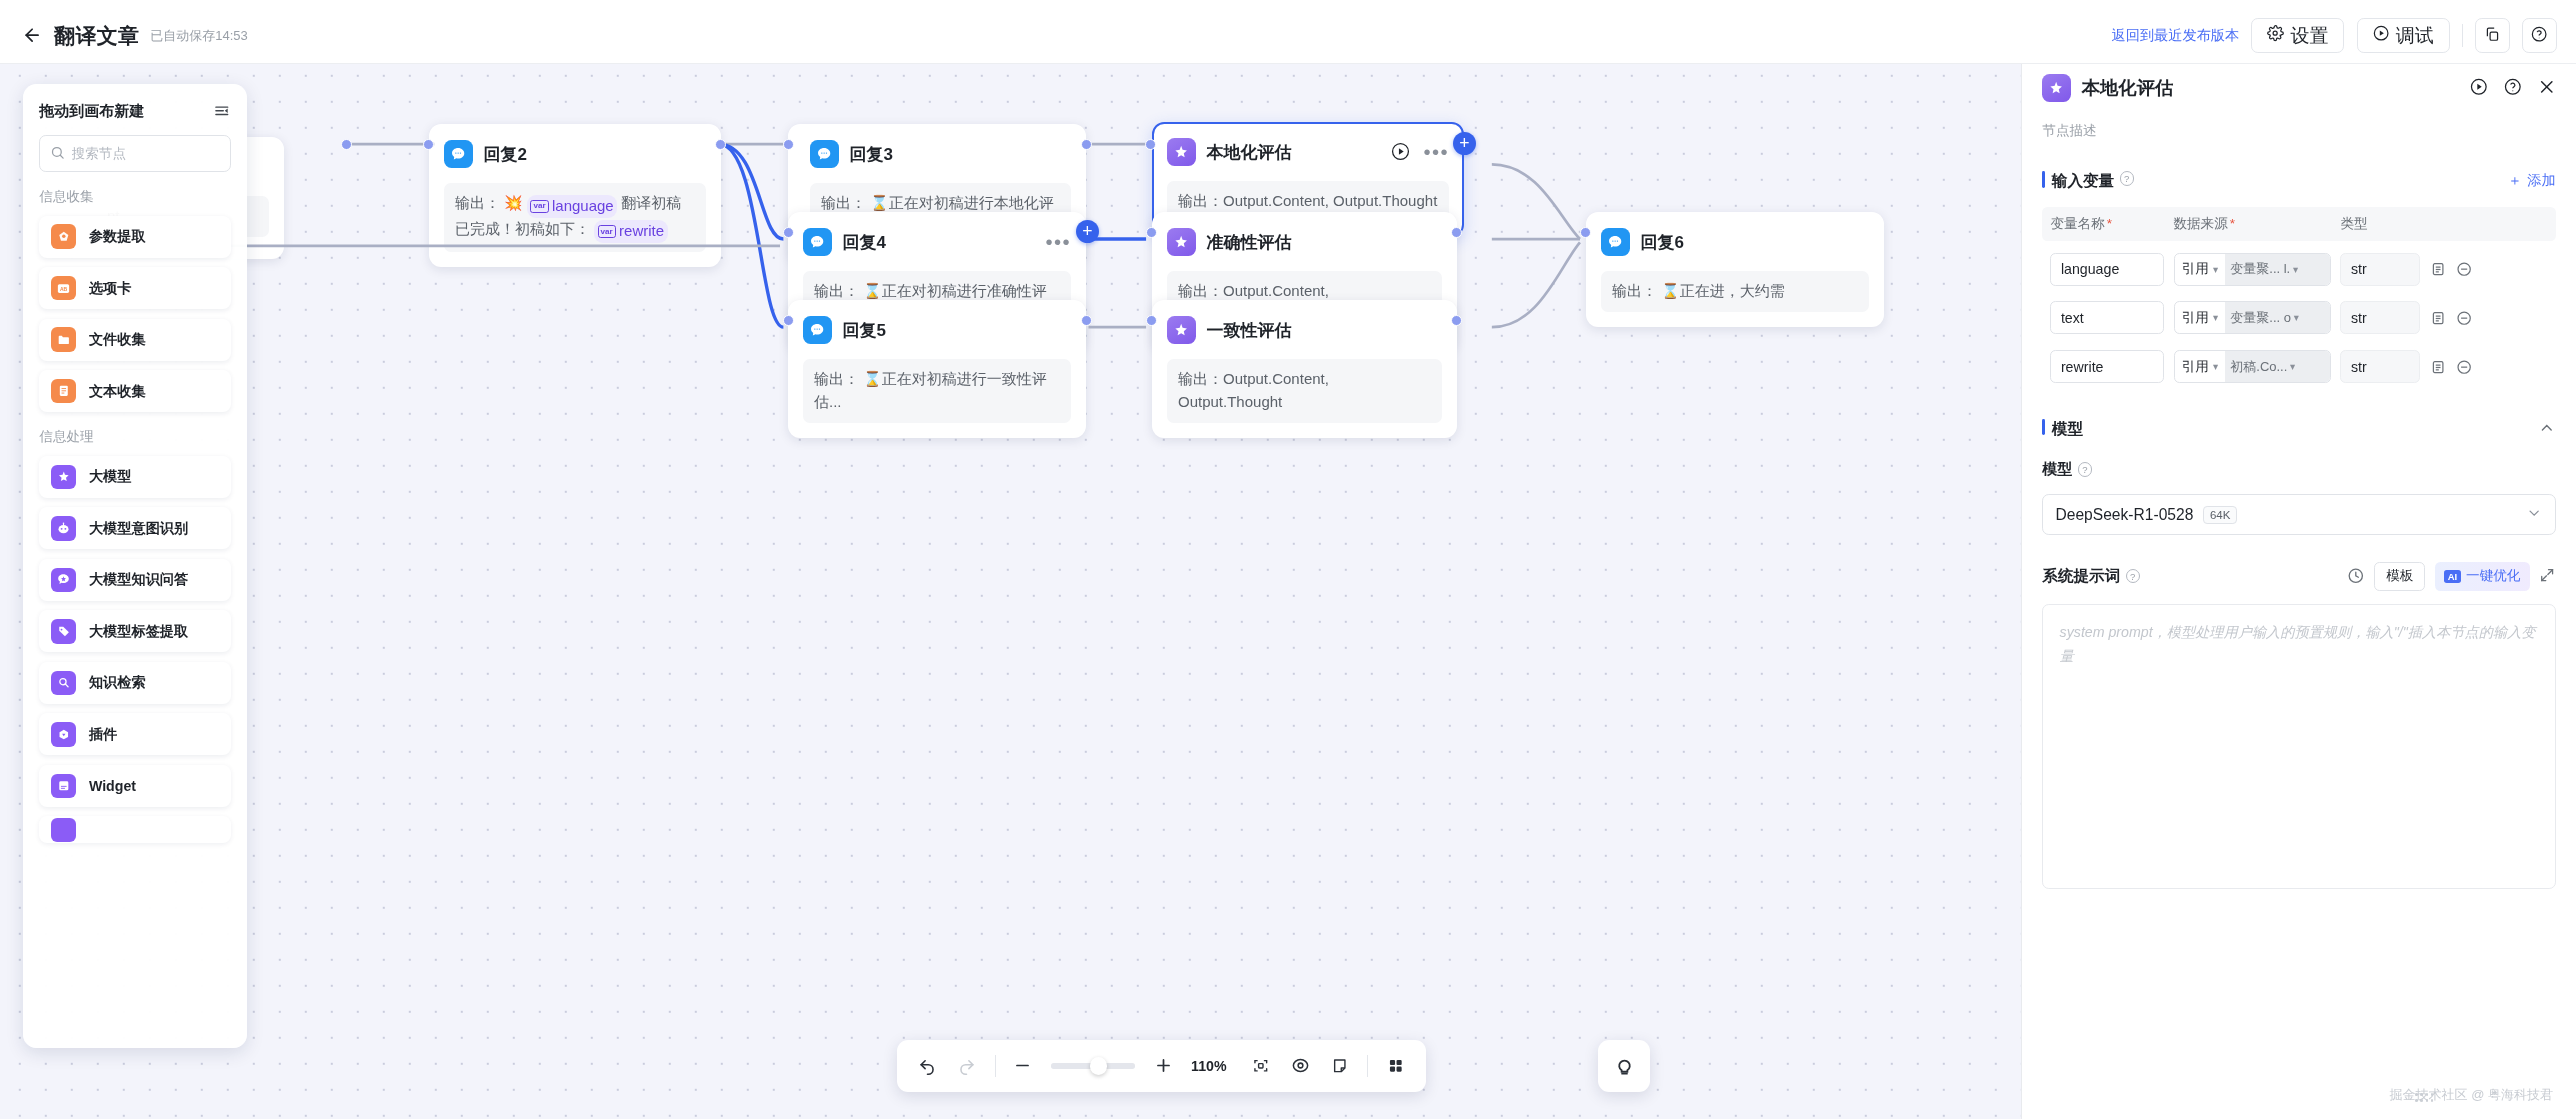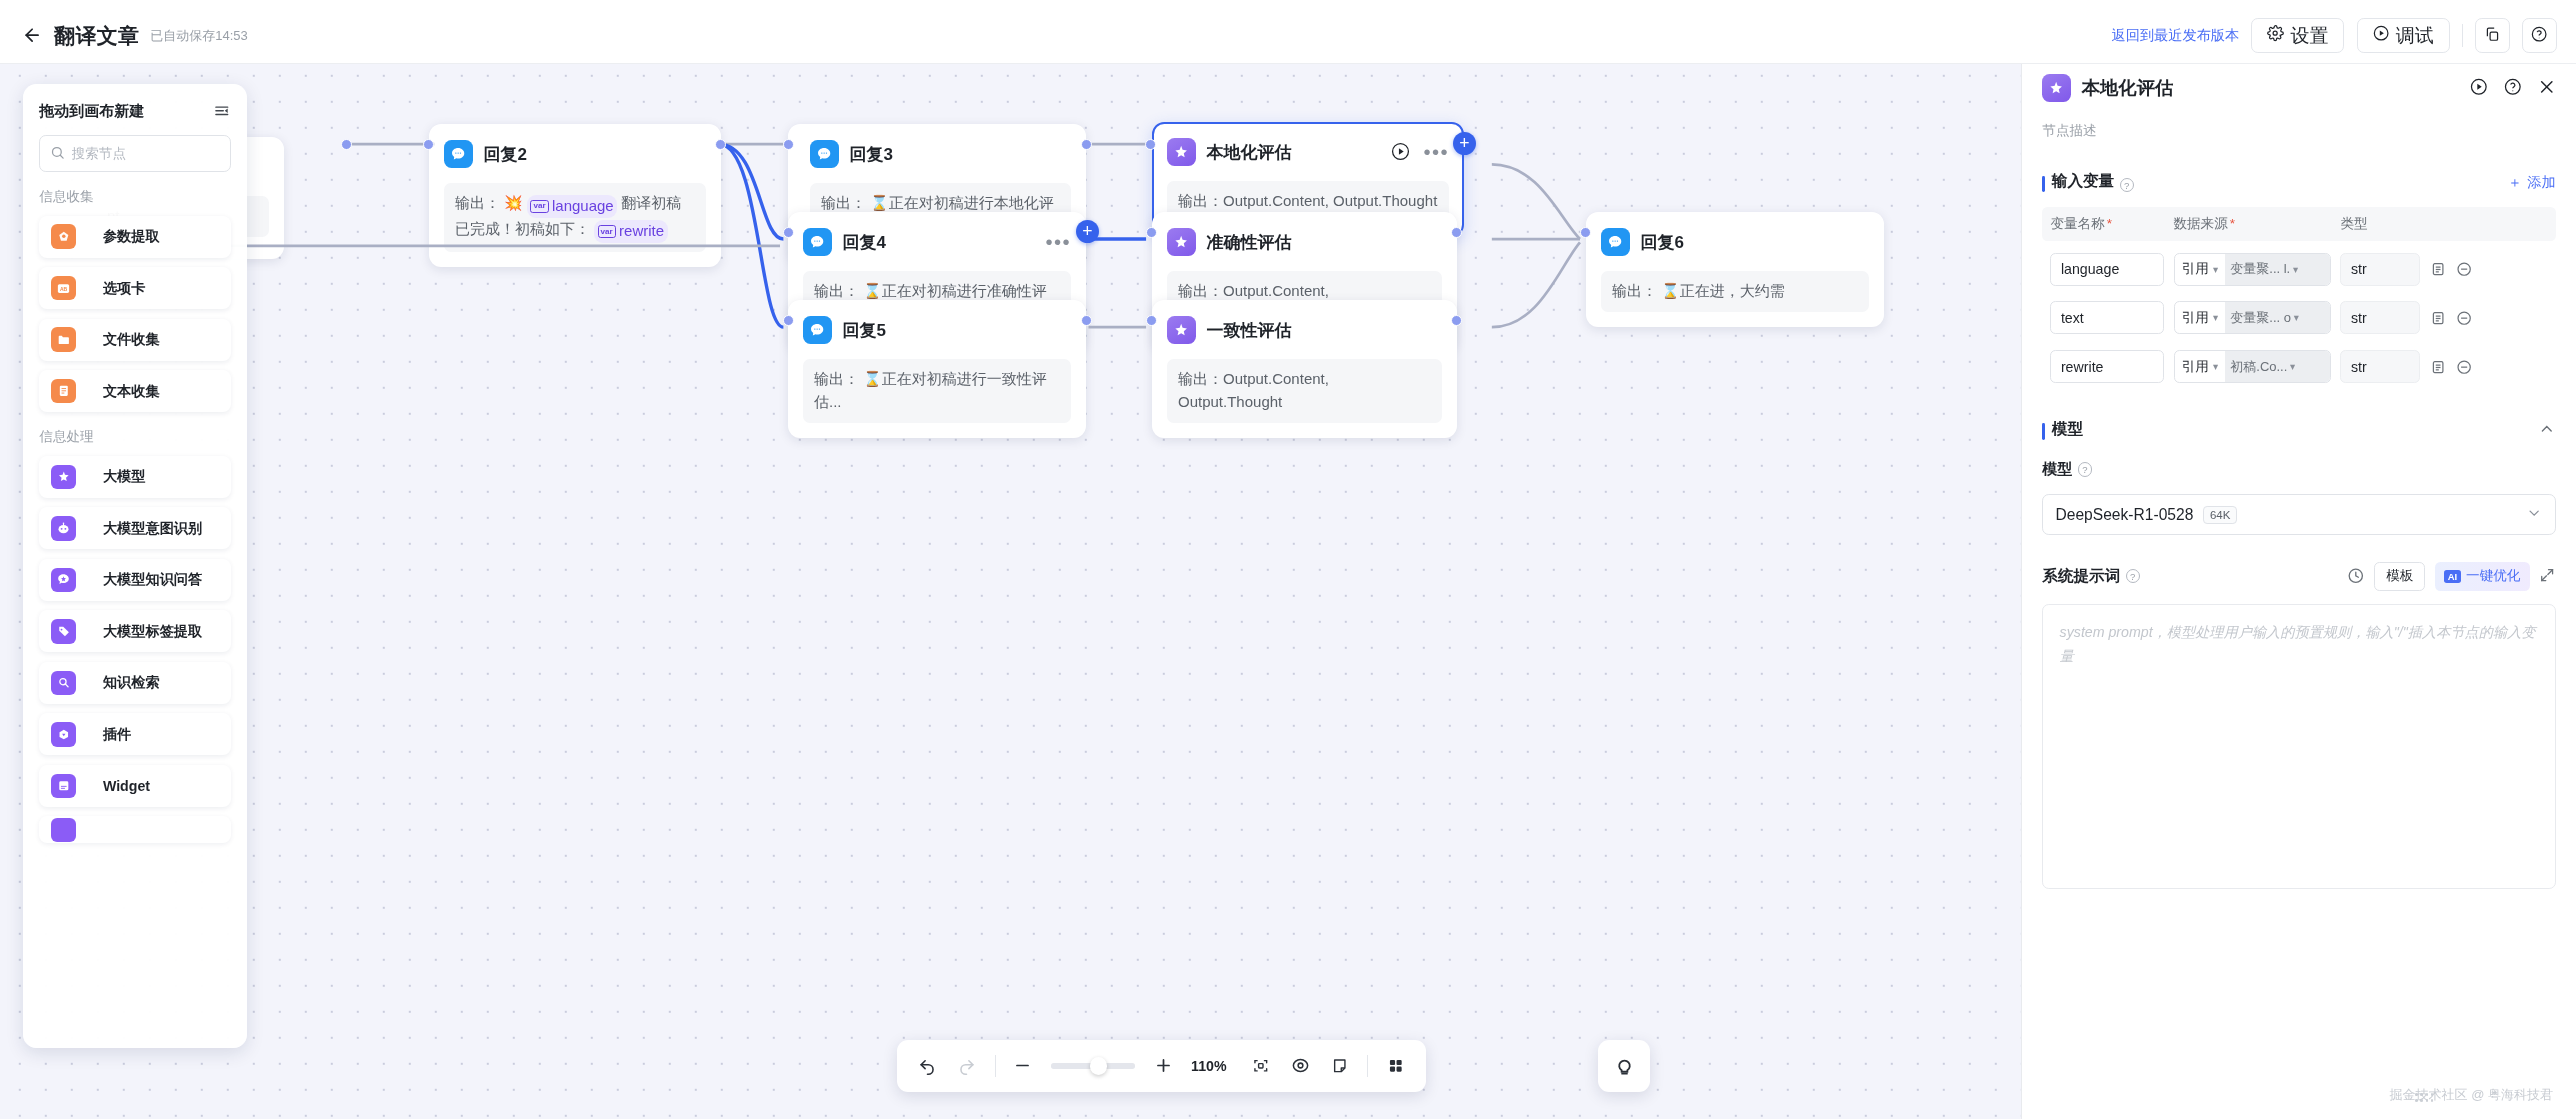--- a/index.html
+++ b/index.html
@@ -115,21 +115,21 @@
   }
   .lp-search input {
     border: none; outline: none; font-size: 13.6px; color: #1f2329;
     background: transparent; width: 100%; font-family: inherit;
   }
   .lp-search input::placeholder { color: #b4b9c1; }
   .lp-group { margin-top: 16.3px; font-size: 13.6px; color: #9aa0a8; }
   .lp-item {
     margin-top: 9.5px; height: 42px; background: #fff; border-radius: 8.1px;
     box-shadow: 0 1.4px 5.4px rgba(20,30,70,.07);
-    display: flex; align-items: center; padding: 0 12.2px; gap: 27px; cursor: pointer;
+    display: flex; align-items: center; padding: 0 12.2px; gap: 13px; cursor: pointer;
   }
   .lp-ic {
     width: 24.4px; height: 24.4px; border-radius: 6.1px; flex: none;
     display: flex; align-items: center; justify-content: center;
   }
   .ic-orange { background: #f58a4b; }
   .ic-vio { background: #8b5cf6; }
   .lp-label { font-size: 14.2px; color: #1f2329; font-weight: 600; }
 
   
@@ -158,21 +158,21 @@
     background: #fff; border-left: 0.7px solid #e8eaee; z-index: 50;
     padding: 17.6px 20.3px 0; overflow: hidden;
   }
   .rp-head { display: flex; align-items: center; }
   .rp-ic { width: 28.5px; height: 28.5px; border-radius: 7.5px;
            background: linear-gradient(150deg,#9b7bf0,#8059ea);
            display: flex; align-items: center; justify-content: center; flex: none; }
   .rp-title { margin-left: 11px; font-size: 18.3px; font-weight: 700; color: #1f2329; }
   .rp-head-actions { margin-left: auto; display: flex; align-items: center; gap: 16.3px; }
   .rp-desc { margin-top: 20.3px; font-size: 13.6px; color: #9aa0a8; }
-  .sec-head { margin-top: 31px; display: flex; align-items: flex-end; }
+  .sec-head { margin-top: 31px; display: flex; align-items: flex-start; }
   .sec-bar { width: 2.7px; height: 16.3px; background: #3662ec; border-radius: 1.4px; margin-right: 6.8px; }
   .sec-title { font-size: 15.6px; font-weight: 700; color: #1f2329; }
   .sec-add { margin-left: auto; display: flex; align-items: center; gap: 5.4px;
              color: #4a6ef5; font-size: 14.2px; cursor: pointer; }
   .qmark { display: inline-flex; align-items: center; justify-content: center;
            width: 14.2px; height: 14.2px; border: 1.1px solid #b4b9c1; border-radius: 50%;
            font-size: 9.5px; color: #9aa0a8; margin-left: 5.4px; flex: none; }
   .tbl { margin-top: 15px; }
   .tbl-head { display: flex; align-items: center; background: #f6f7f9; border-radius: 5.4px;
               height: 34px; padding: 0 8.1px; }

